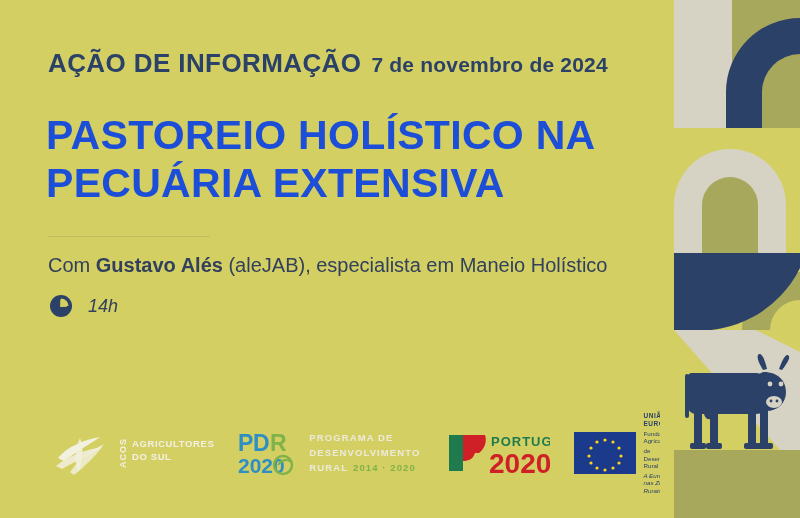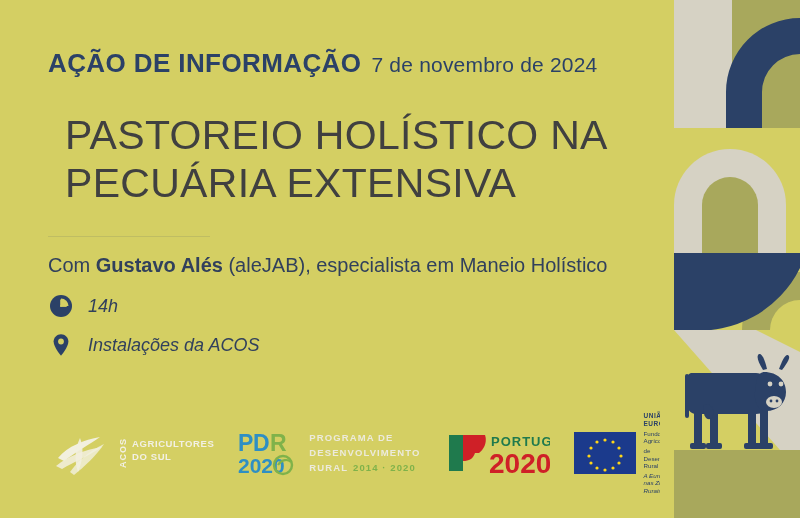--- a/index.html
+++ b/index.html
@@ -36,35 +36,34 @@
     position:absolute;left:48px;top:40px;
     display:flex;align-items:baseline;gap:10px;
     white-space:nowrap;
   }
   .eyebrow{
     font-size:26px;font-weight:bold;
     letter-spacing:0.4px;
     color:#2b4167;
   }
   .eyebrow-date{
-    font-size:21px;font-weight:400;
+    font-size:21px;font-weight:700;
     color:#2b4167;
     letter-spacing:0.2px;
     text-align:center;
   }
 
   .title{
     position:absolute;left:46px;top:103px;
     width:600px;
     font-size:41px;line-height:1.18;
-    font-weight:normal;
+    font-weight:bold;
     letter-spacing:0.3px;
-    color:#404040;
+    color:#1d4ed8;
     text-transform:uppercase;
-    margin-left:19px;
   }
   .title span{display:block;}
 
   .divider{
     position:absolute;left:48px;top:228px;
     width:162px;height:1px;
     background:#bfbd63;
   }
 
   .speaker{
@@ -174,29 +173,20 @@
           <svg width="26" height="26" viewBox="0 0 26 26">
             <circle cx="13" cy="13" r="11" fill="#2b4167"></circle>
             <path d="M13 5.5 A7.5 7.5 0 0 1 20.5 13 L13 13 Z" fill="#d4cf63"></path>
             <rect x="12.2" y="6.5" width="1.7" height="7" fill="#d4cf63"></rect>
             <rect x="12.2" y="12.2" width="6.5" height="1.7" fill="#d4cf63"></rect>
           </svg>
         </span>
         <span class="meta-text">14h</span>
       </div>
 
-      <div class="meta-row">
-        <span class="meta-icon">
-          <svg width="26" height="26" viewBox="0 0 26 26">
-            <path d="M13 2.2 C8.9 2.2 5.6 5.5 5.6 9.6 C5.6 15.1 13 23.8 13 23.8 C13 23.8 20.4 15.1 20.4 9.6 C20.4 5.5 17.1 2.2 13 2.2 Z" fill="#2b4167"></path>
-            <circle cx="13" cy="9.5" r="2.9" fill="#d4cf63"></circle>
-          </svg>
-        </span>
-        <span class="meta-text">Instalações da ACOS</span>
-      </div>
 
     </div>
 
     <div id="logos">
 
       <div class="logo acos">
         <span class="acos-mark">
           <svg width="62" height="50" viewBox="0 0 62 50">
             <g fill="#f4f2e6" opacity="0.95">
               <path d="M8 30 C18 18 34 12 50 9 C40 16 26 24 14 33 Z"></path>

